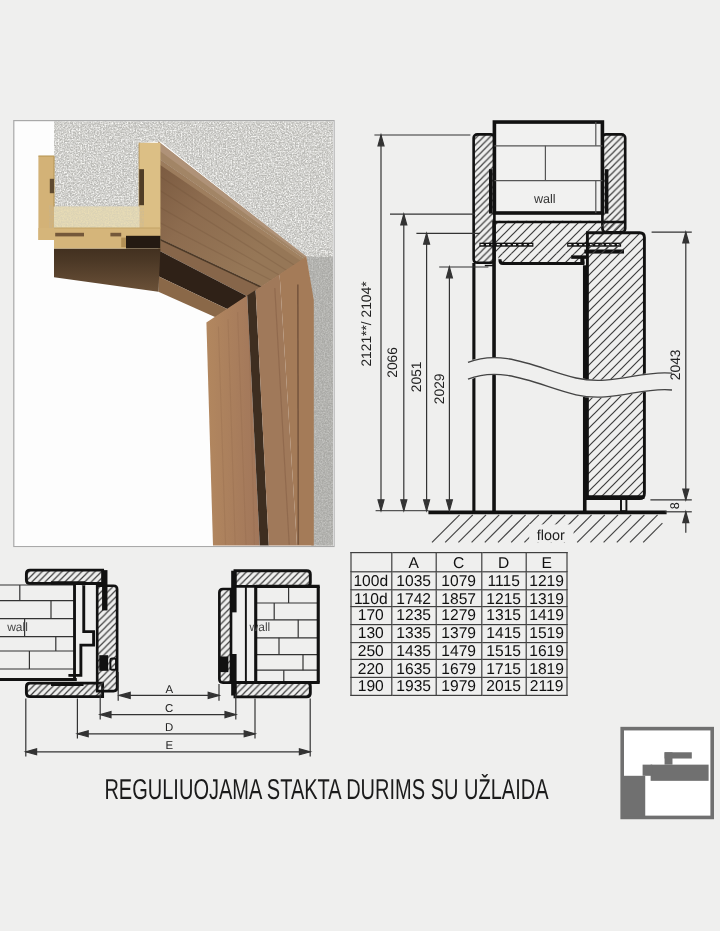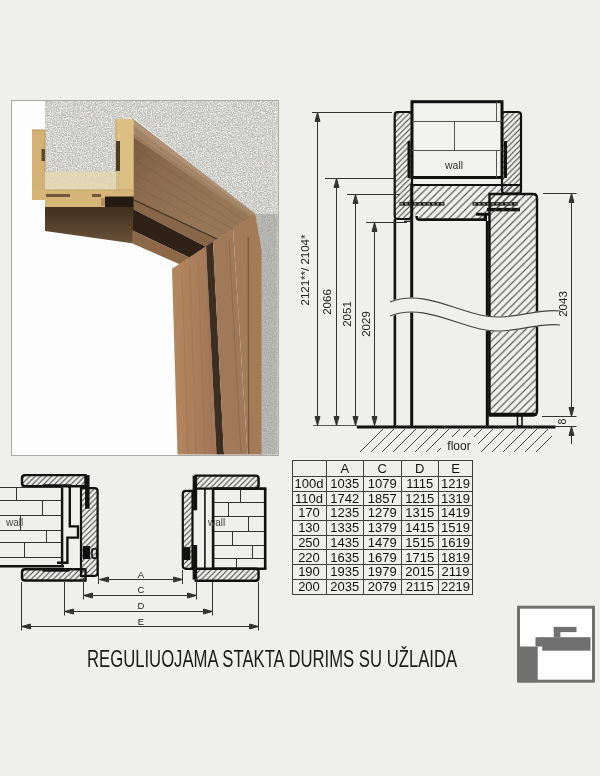--- a/index.html
+++ b/index.html
@@ -387,27 +387,20 @@
         <td>1715</td>
         <td>1819</td>
       </tr>
   <tr style="height:14.7px">
         <td>190</td>
         <td>1935</td>
         <td>1979</td>
         <td>2015</td>
         <td>2119</td>
       </tr>
-  <tr style="height:14.7px">
-        <td>200</td>
-        <td>2035</td>
-        <td>2079</td>
-        <td>2115</td>
-        <td>2219</td>
-      </tr>
 </tbody>
   </table>
 
 <div class="abs" style="left:87px;top:645px;font-size:24px;color:#1b1b1b;white-space:nowrap;transform:scaleX(0.695);transform-origin:0 0;">REGULIUOJAMA STAKTA DURIMS SU UŽLAIDA</div>
 
 <svg class="abs" style="left:516px;top:604px;" width="80" height="80" viewBox="0 0 80 80">
 
   <rect x="2.5" y="3.2" width="75" height="74" fill="#ffffff" stroke="#707070" stroke-width="3"></rect>
 
   <g fill="#707070">

